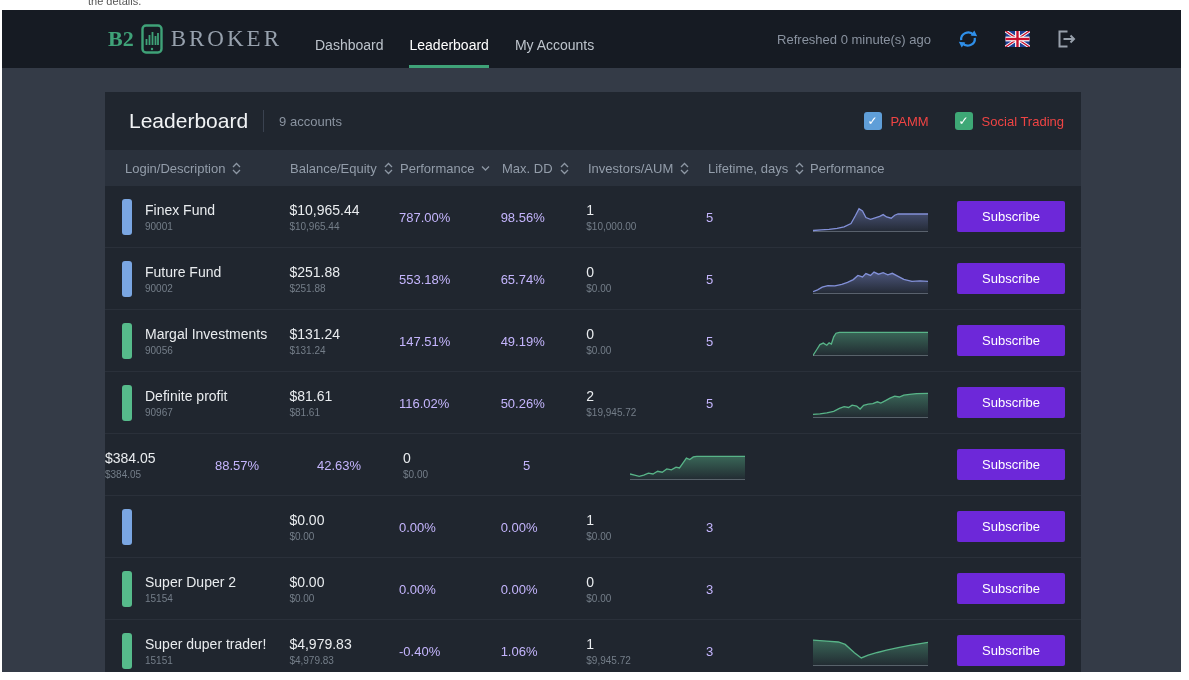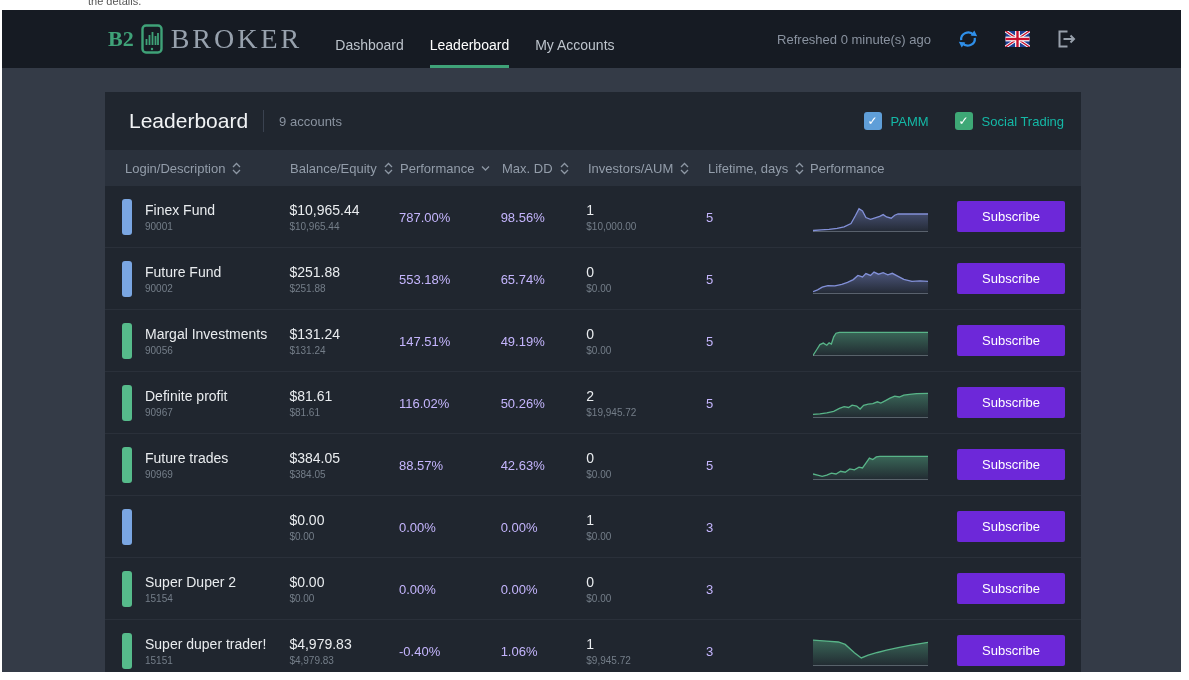--- a/index.html
+++ b/index.html
@@ -7,40 +7,40 @@
        font-family:"Liberation Sans",sans-serif;-webkit-font-smoothing:antialiased;}
   .artifact{position:absolute;top:-5px;left:88px;font-size:11px;color:#555;}
   .app{position:absolute;left:2px;top:10px;width:1179px;height:662px;background:#343b47;overflow:hidden;}
 
   
   .topbar{height:58px;background:#161b23;display:flex;align-items:center;
           padding:0 104px 0 106px;box-sizing:border-box;}
   .logo{display:flex;align-items:center;}
   .logo-b2{font-family:"Liberation Serif",serif;font-weight:700;font-size:22px;color:#3fa278;}
   .logo-tablet{margin:0 7px 0 6px;display:flex;}
-  .logo-broker{font-family:"Liberation Serif",serif;font-size:28px;color:#97a1ad;letter-spacing:3px;}
+  .logo-broker{font-family:"Liberation Serif",serif;font-size:23px;color:#97a1ad;letter-spacing:3px;}
   .nav{display:flex;margin-left:20px;height:58px;}
   .nav-item{display:flex;align-items:center;margin:0 13px;font-size:14px;color:#bdc4cc;
             cursor:pointer;border-bottom:3px solid transparent;padding-top:15px;box-sizing:border-box;}
   .nav-item.active{color:#ffffff;border-bottom-color:#3fa278;}
   .topbar-right{margin-left:auto;display:flex;align-items:center;gap:25px;}
   .refreshed{font-size:13px;color:#8a93a0;}
   .icon-btn{display:flex;align-items:center;cursor:pointer;}
 
   
   .card{position:absolute;left:103px;top:82px;width:976px;height:580px;background:#20262f;overflow:hidden;}
   .card-header{height:58px;display:flex;align-items:center;padding:0 17px 0 24px;}
   .title{font-size:21px;color:#f1f3f5;}
   .title-divider{width:1px;height:22px;background:#3a4250;margin:0 15px;}
   .accounts-count{font-size:13px;color:#8a93a0;}
   .filter-group{margin-left:auto;display:flex;gap:26px;}
   .filter{display:flex;align-items:center;gap:9px;cursor:pointer;}
   .checkbox{width:18px;height:18px;border-radius:3px;color:#fff;font-size:12px;line-height:18px;
             display:flex;align-items:center;justify-content:center;flex:none;}
-  .filter-label{font-size:13px;color:#14b8a6;}
+  .filter-label{font-size:13px;color:#ef4444;}
 
   
   .thead{height:36px;background:#2a313c;display:flex;align-items:center;}
   .th{display:flex;align-items:center;gap:7px;font-size:13px;color:#939daa;box-sizing:border-box;cursor:pointer;}
   .th.nosort{cursor:default;}
   .c1{width:185px;}
   .c2{width:110px;}
   .c3{width:102px;}
   .c4{width:86px;}
   .c5{width:120px;}
@@ -327,27 +327,20 @@
               <path d="M0,30 L0.0,26.4 L6.9,25.8 L13.8,24.9 L20.7,23.4 L26.4,20.4 L31.1,18.6 L35.6,19.5 L39.1,17.1 L43.7,18.0 L47.1,21.0 L50.6,17.4 L55.2,16.2 L59.8,15.6 L64.4,13.8 L67.8,15.0 L72.5,12.6 L77.0,10.2 L81.7,8.1 L86.3,9.0 L90.8,7.2 L96.6,6.3 L103.5,5.7 L115.0,5.4 L115,30 Z" fill="url(#grad3)"></path>
               <polyline points="0.0,26.4 6.9,25.8 13.8,24.9 20.7,23.4 26.4,20.4 31.1,18.6 35.6,19.5 39.1,17.1 43.7,18.0 47.1,21.0 50.6,17.4 55.2,16.2 59.8,15.6 64.4,13.8 67.8,15.0 72.5,12.6 77.0,10.2 81.7,8.1 86.3,9.0 90.8,7.2 96.6,6.3 103.5,5.7 115.0,5.4" fill="none" stroke="#58b488" stroke-width="1.3"></polyline>
               <line x1="0" y1="29.5" x2="115" y2="29.5" stroke="rgba(190,200,212,0.35)" stroke-width="1"></line>
             </svg>
           </div>
           <div class="td c8">
             <button class="subscribe">Subscribe</button>
           </div>
         </div>
         <div class="trow">
-          <div class="td c1">
-            <span class="typebar" style="background: rgb(86, 187, 139);"></span>
-            <div class="stack">
-              <span class="cell-main">Future trades</span>
-              <span class="cell-sub">90969</span>
-            </div>
-          </div>
           <div class="td c2 stack">
             <span class="cell-main">$384.05</span>
             <span class="cell-sub">$384.05</span>
           </div>
           <div class="td c3"><span class="plain">88.57%</span></div>
           <div class="td c4"><span class="plain">42.63%</span></div>
           <div class="td c5 stack">
             <span class="cell-main">0</span>
             <span class="cell-sub">$0.00</span>
           </div>

